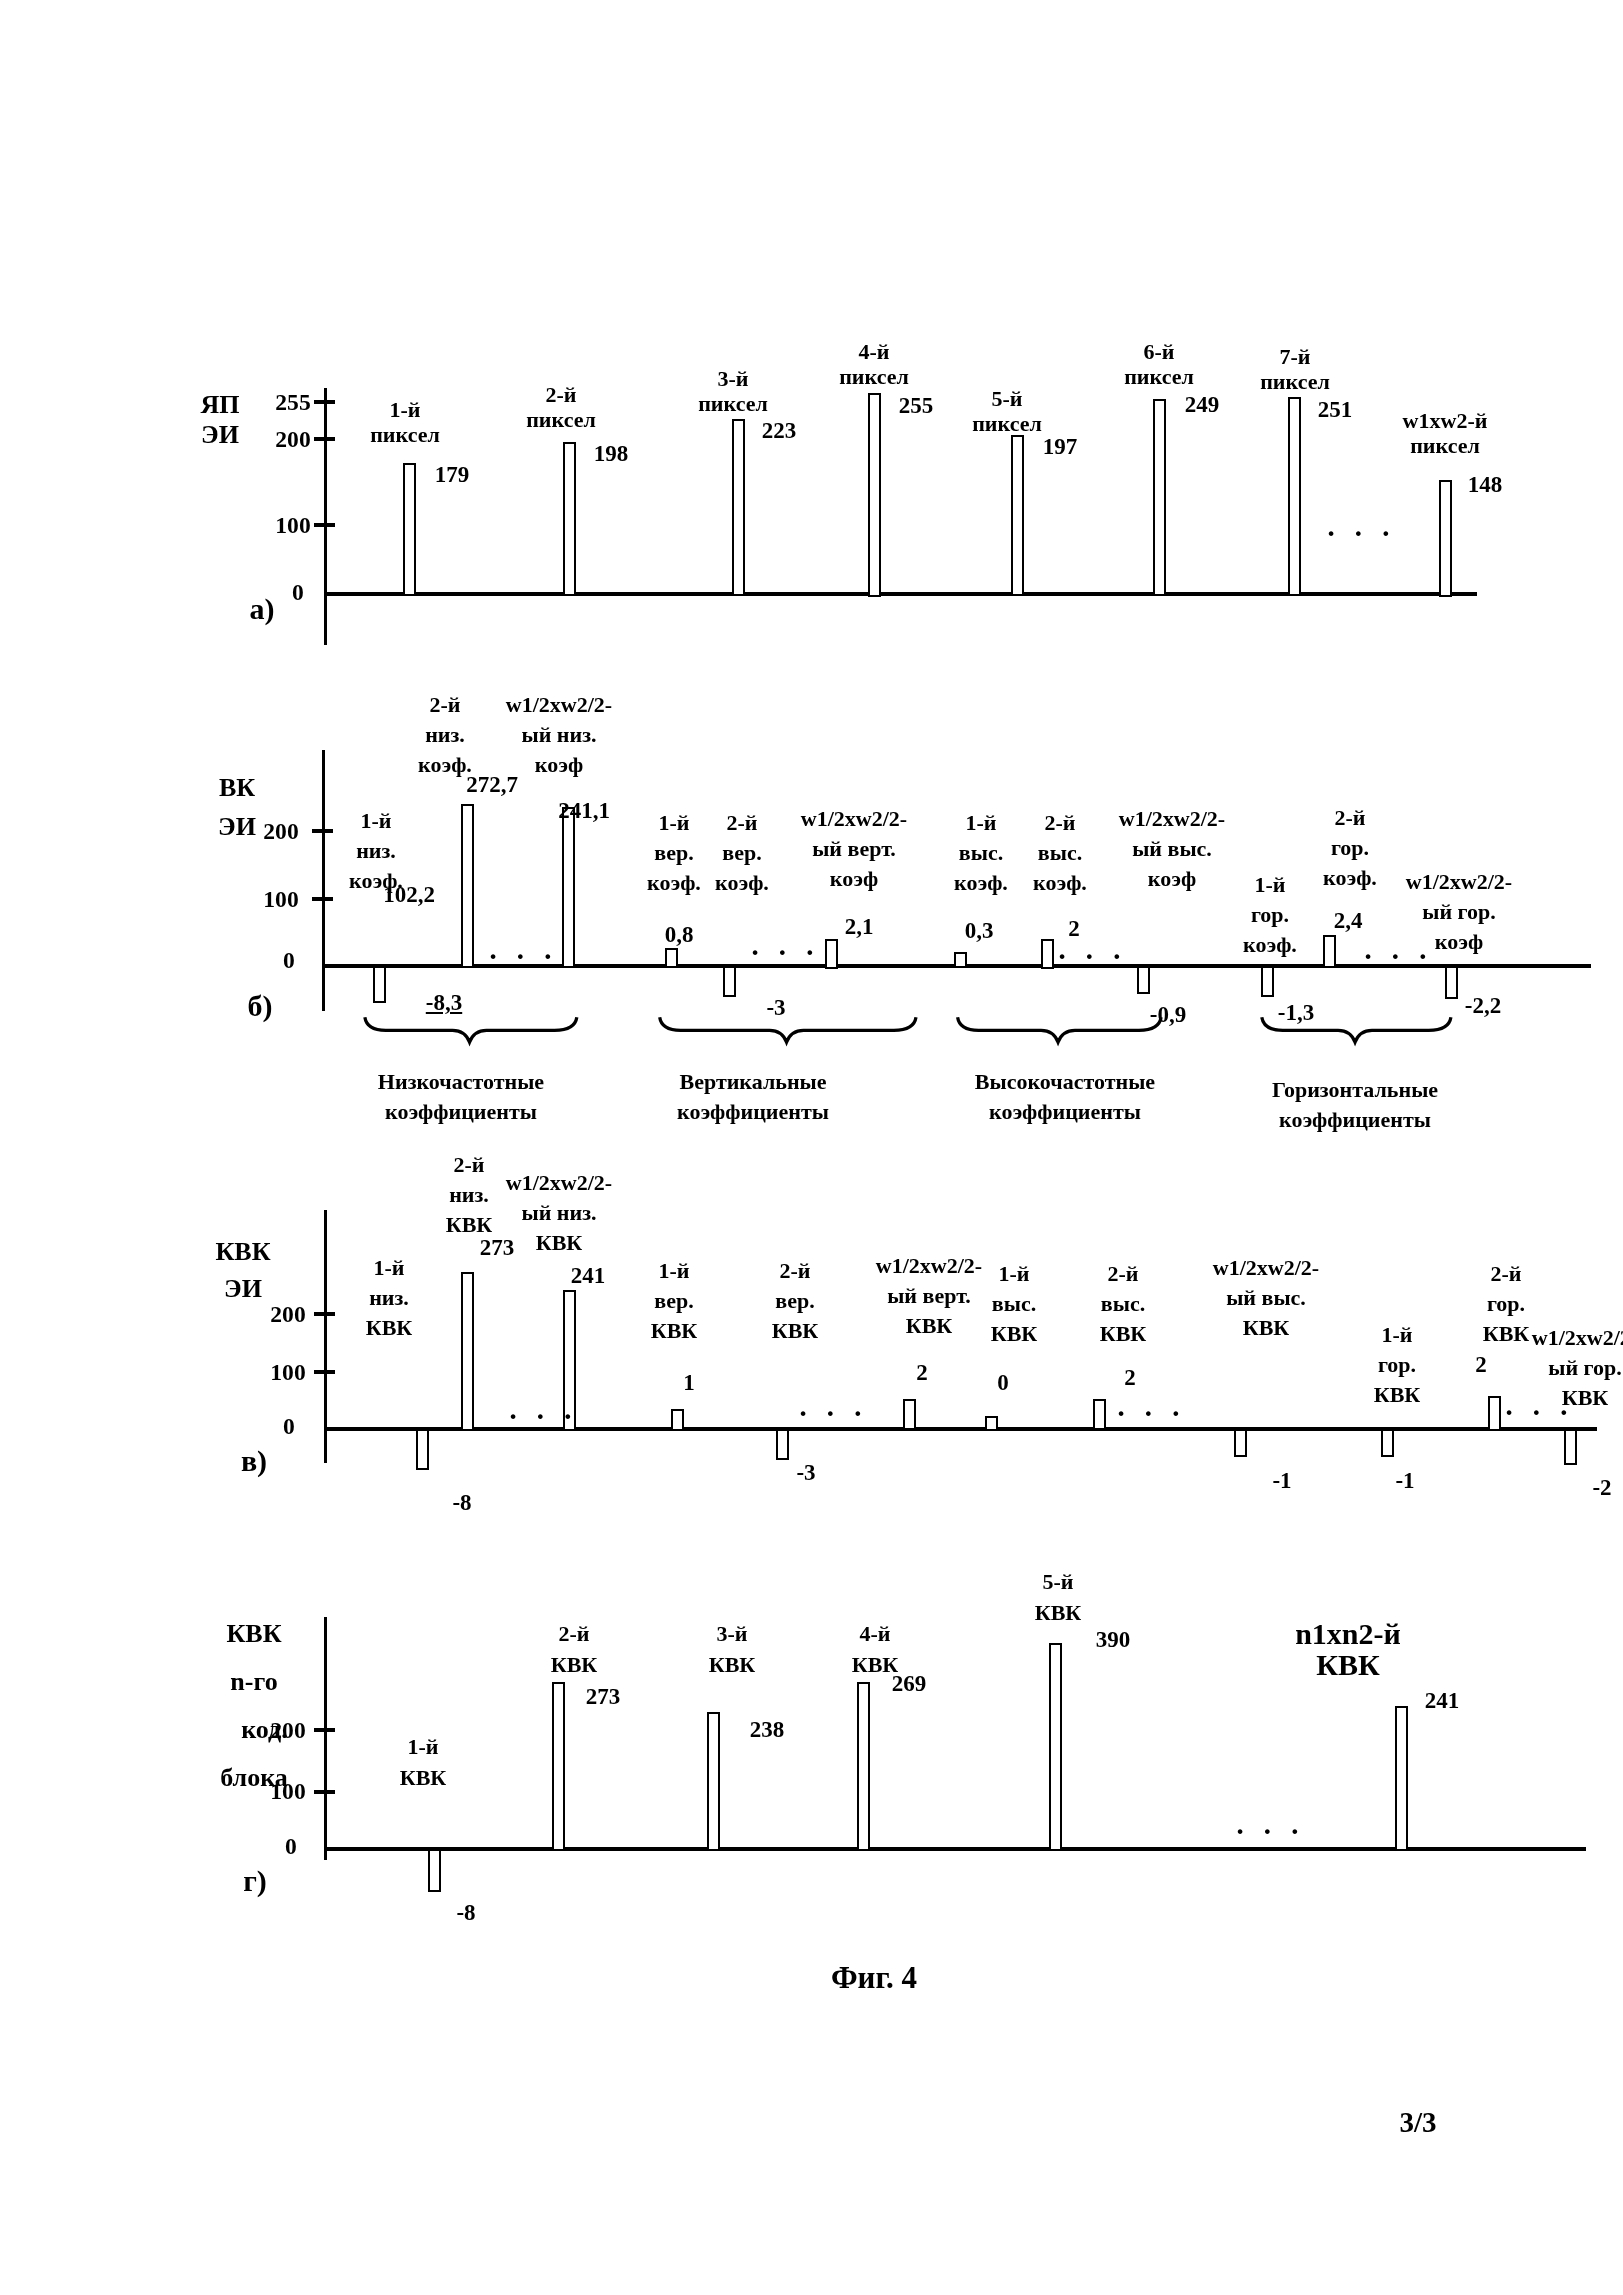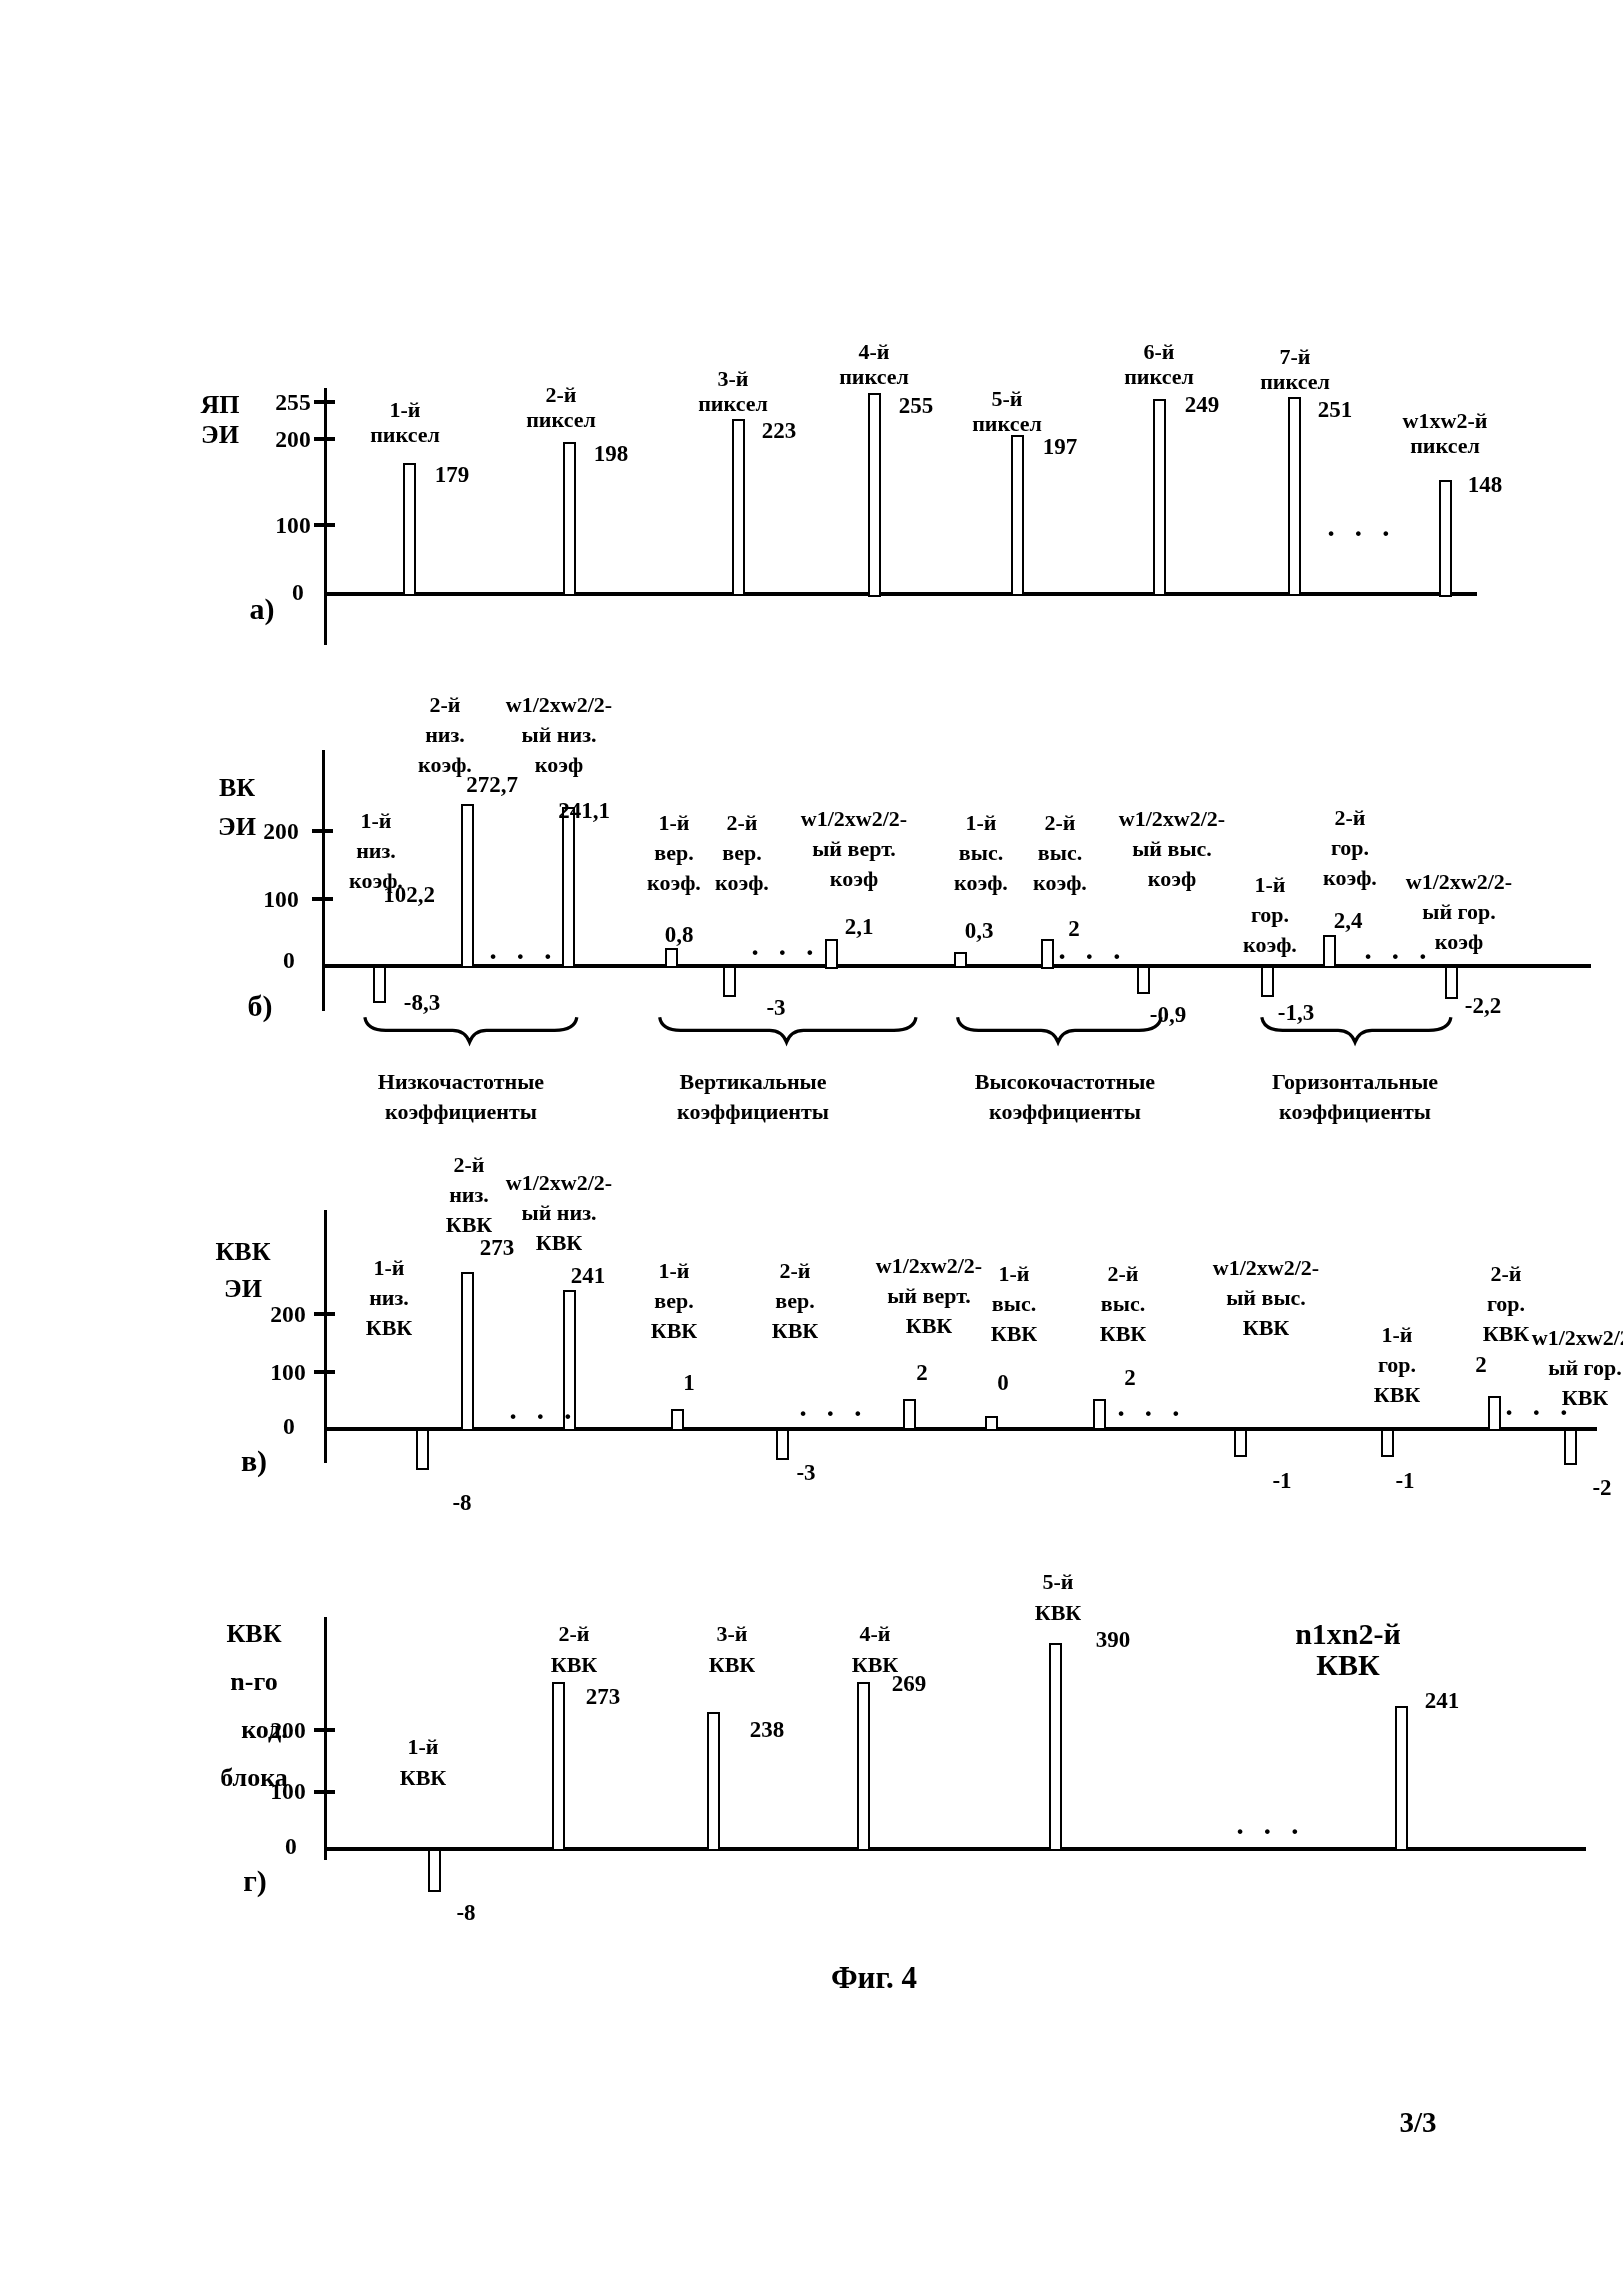--- a/index.html
+++ b/index.html
@@ -98,21 +98,21 @@
         <div class="tc ticklab" style="left: 281px; top: 831px;">200</div>
         <div class="ln" style="left: 312px; top: 897px; width: 21px; height: 3.9px;"></div>
         <div class="tc ticklab" style="left: 281px; top: 899px;">100</div>
         <div class="tc ticklab" style="left: 289px; top: 960px;">0</div>
         <div class="colb ylab" style="left: 237px; top: 768px; font-size: 26px;">
           <div style="position: static; line-height: 39px;">ВК</div>
           <div style="position: static; line-height: 39px;">ЭИ</div>
         </div>
         <div class="tc panel" style="left: 260px; top: 1006px;">б)</div>
         <div class="bar" style="left: 373px; width: 13px; top: 966px; height: 37px;"></div>
-        <div class="tc vlab" style="left: 422px; top: 1003px;">-8,3</div>
+        <div class="tc vlab" style="left: 444px; top: 1003px; text-decoration: underline;">-8,3</div>
         <div class="bar" style="left: 461px; width: 13px; top: 804px; height: 164px;"></div>
         <div class="tc vlab" style="left: 492px; top: 785px;">272,7</div>
         <div class="bar" style="left: 562px; width: 13px; top: 807px; height: 161px;"></div>
         <div class="tc vlab" style="left: 584px; top: 811px;">241,1</div>
         <div class="bar" style="left: 665px; width: 13px; top: 948px; height: 20px;"></div>
         <div class="tc vlab" style="left: 679px; top: 935px;">0,8</div>
         <div class="bar" style="left: 723px; width: 13px; top: 966px; height: 31px;"></div>
         <div class="tc vlab" style="left: 776px; top: 1008px;">-3</div>
         <div class="bar" style="left: 825px; width: 13px; top: 939px; height: 29.5px;"></div>
         <div class="tc vlab" style="left: 859px; top: 927px;">2,1</div>
@@ -211,21 +211,21 @@
           <path d="M 2 2 Q 5 22 34 22 L 130 22 Q 149 22 156 40 Q 163 22 182 22 L 280 22 Q 311 22 314 2" fill="none" stroke="#000" stroke-width="5"></path>
         </svg>
         <div class="colb" style="left: 1065px; top: 1067px; font-size: 22px;">
           <div style="position: static; line-height: 30px;">Высокочастотные</div>
           <div style="position: static; line-height: 30px;">коэффициенты</div>
         </div>
         <svg class="brace" width="194" height="30" style="left: 1260px; top: 1016px;" viewBox="0 0 296 46">
           <path d="M 2 2 Q 5 22 34 22 L 119 22 Q 138 22 145 40 Q 152 22 171 22 L 258 22 Q 289 22 292 2" fill="none" stroke="#000" stroke-width="5"></path>
         </svg>
         <div class="colb" style="left: 1355px; top: 1067px; font-size: 22px;">
-          <div style="position: static; line-height: 30px;">Горизонтальные</div>
+          <div style="position: static; line-height: 30px; margin-top: 8px;">Горизонтальные</div>
           <div style="position: static; line-height: 30px;">коэффициенты</div>
         </div>
       </div>
       <div>
         <div class="ln" style="left: 324px; top: 1210px; width: 3.3px; height: 253px;"></div>
         <div class="ln" style="left: 324px; top: 1427px; width: 1273px; height: 3.9px;"></div>
         <div class="ln" style="left: 314px; top: 1312px; width: 21px; height: 3.9px;"></div>
         <div class="tc ticklab" style="left: 288px; top: 1314px;">200</div>
         <div class="ln" style="left: 314px; top: 1370px; width: 21px; height: 3.9px;"></div>
         <div class="tc ticklab" style="left: 288px; top: 1372px;">100</div>

